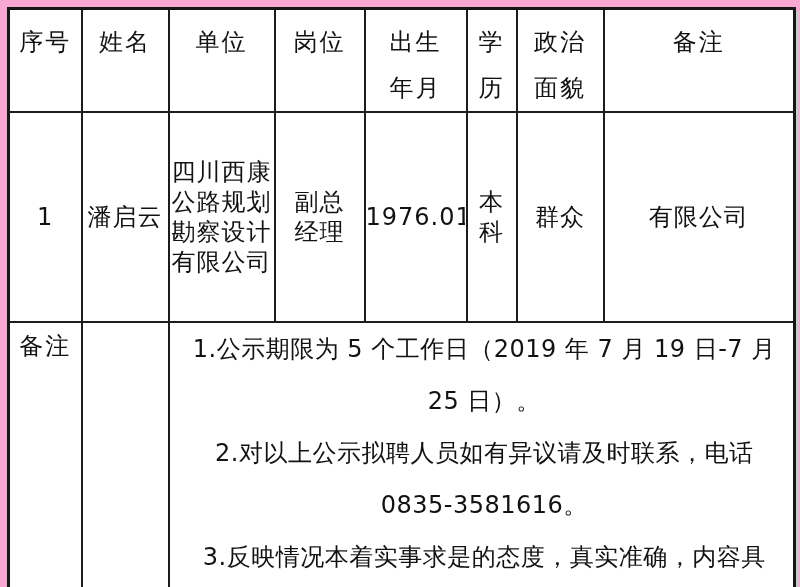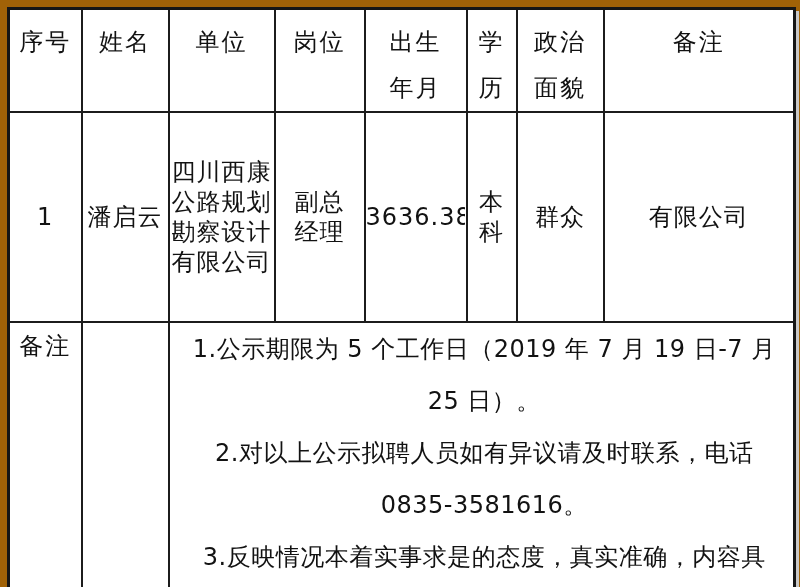--- a/index.html
+++ b/index.html
@@ -5,21 +5,21 @@
   * { margin: 0; padding: 0; box-sizing: border-box; }
   html, body {
     width: 800px; height: 587px;
     background: #ffffff;
     font-family: "DejaVu Sans", "Liberation Sans", sans-serif;
     overflow: hidden;
   }
   .sheet {
     position: absolute; left: 0; top: 0;
     width: 800px; height: 587px;
-    background: #a16207;
+    background: #f9a8d4;
   }
   table.notice {
     position: absolute; left: 7px; top: 7px;
     width: 786px; height: 570px;
     border-collapse: collapse;
     table-layout: fixed;
     background: #ffffff;
     box-shadow: 3px 4px 0 #c9c9c9;
   }
   table.notice th, table.notice td {
@@ -93,21 +93,21 @@
       </tr>
       <tr class="data-row">
         <td>1</td>
         <td>潘启云</td>
         <td>四川西康
 公路规划
 勘察设计
 有限公司</td>
         <td>副总
 经理</td>
-        <td>3636.38</td>
+        <td>1976.01</td>
         <td>本
 科</td>
         <td>群众</td>
         <td>有限公司</td>
       </tr>
       <tr class="footer-row">
         <td class="footer-label">备注</td>
         <td class="footer-empty"></td>
         <td class="footer-notes" colspan="6">1.公示期限为 5 个工作日（2019 年 7 月 19 日-7 月 25 日）。
 2.对以上公示拟聘人员如有异议请及时联系，电话

